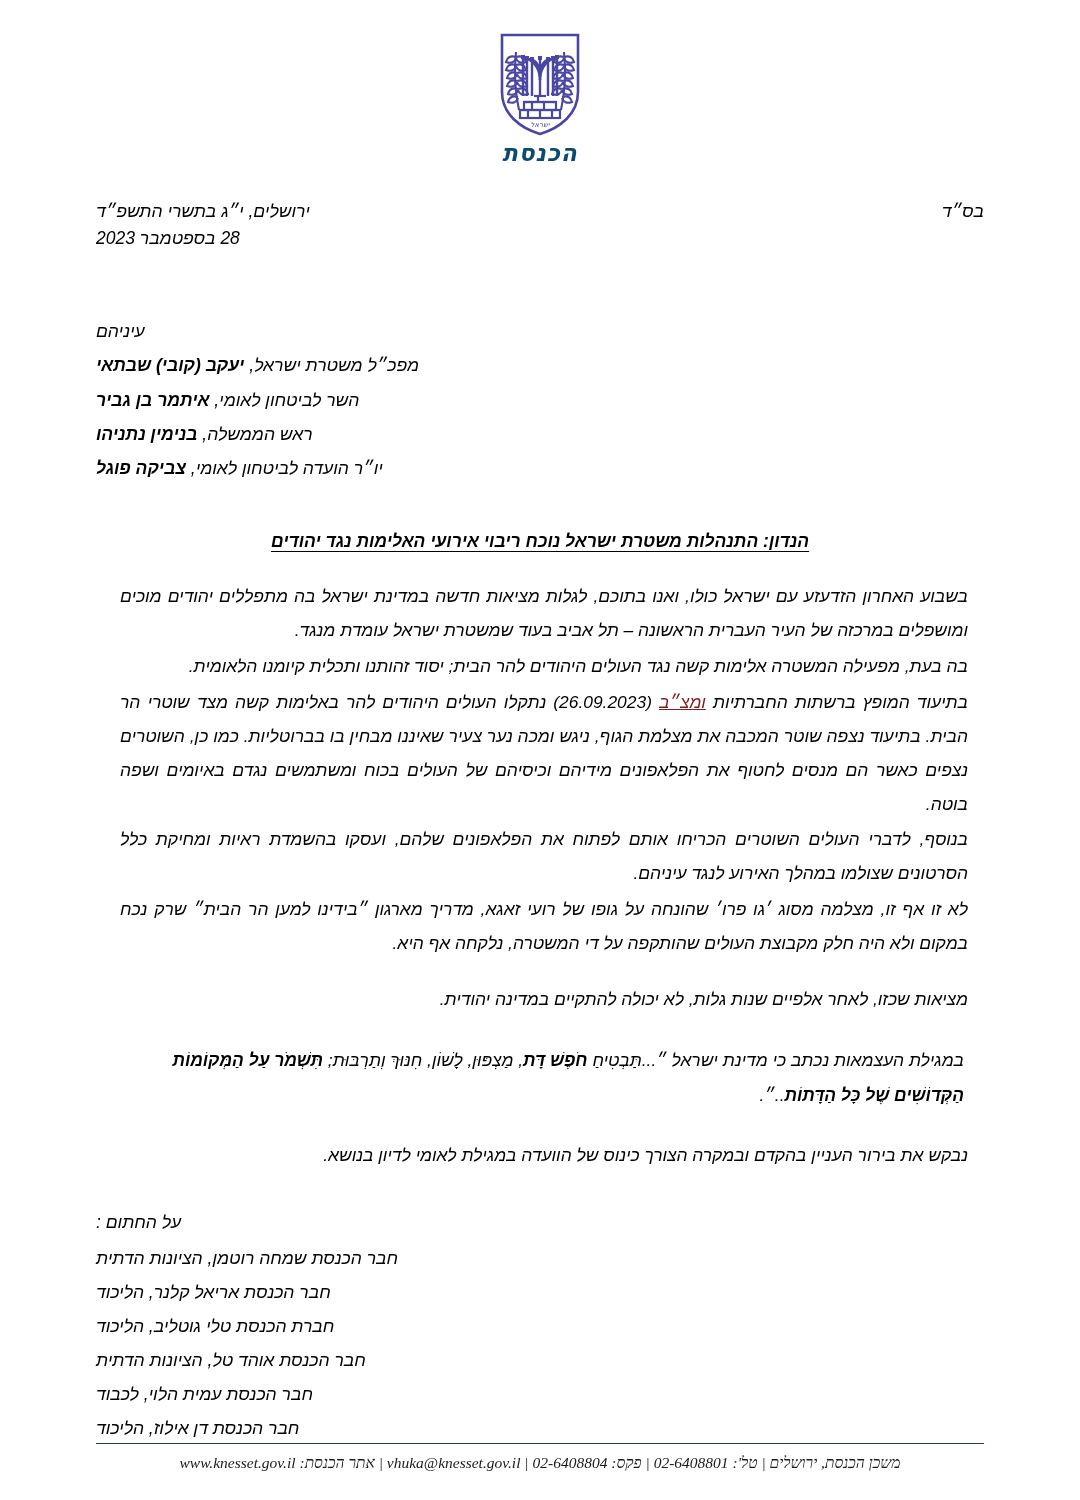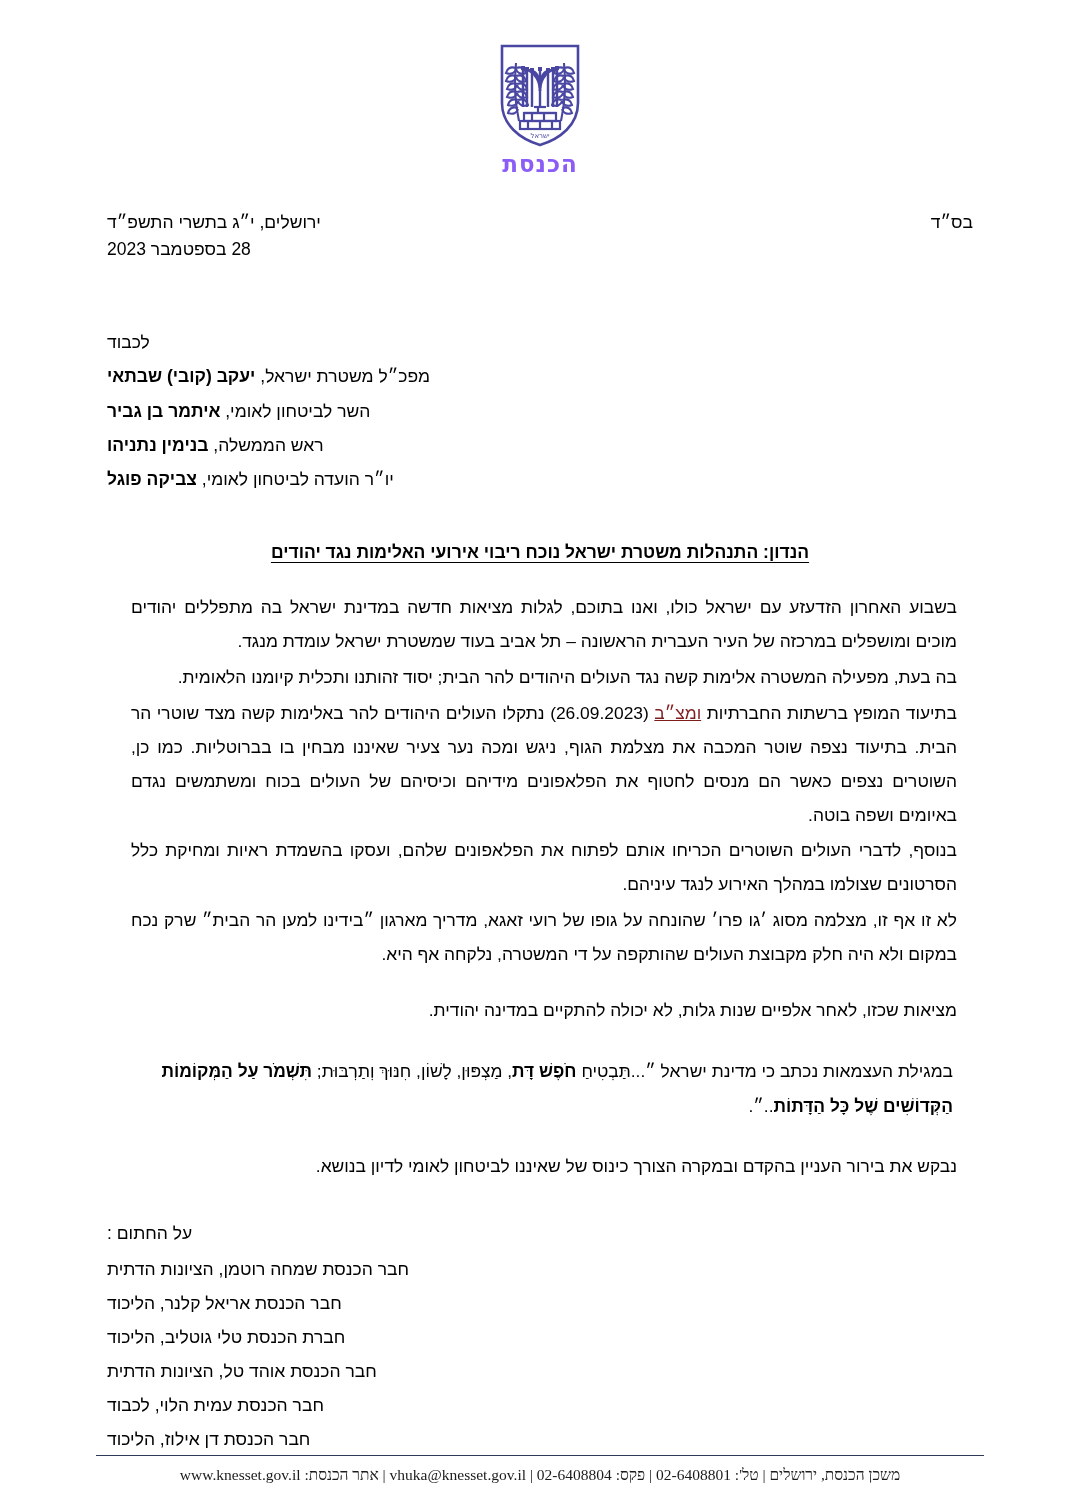--- a/index.html
+++ b/index.html
@@ -13,22 +13,23 @@
     height: 1500px;
     font-family: "Liberation Sans", "DejaVu Sans", sans-serif;
     color: #000000;
     overflow: hidden;
   }
   .page {
     position: relative;
     width: 1080px;
     height: 1500px;
     box-sizing: border-box;
-    padding: 15px;
+    padding: 4px;
     direction: rtl;
+    font-style: italic;
   }
 
   
   .header {
     padding-top: 26px;
     text-align: center;
   }
   .emblem-wrap {
     display: inline-block;
     text-align: center;
@@ -37,21 +38,21 @@
     display: block;
     margin: 0 auto;
   }
   .emblem-word {
     display: block;
     margin-top: 2px;
     font-family: "DejaVu Sans", sans-serif;
     font-weight: bold;
     font-size: 23px;
     letter-spacing: 1px;
-    color: #8b5cf6;
+    color: #0c4a6e;
   }
 
   
   .meta-row {
     display: flex;
     flex-direction: row;
     justify-content: space-between;
     align-items: flex-start;
     margin: 32px 92px 0 92px;
     font-size: 17.5px;
@@ -135,21 +136,21 @@
     font-size: 17.5px;
     line-height: 1.95;
   }
   .sig-list div { direction: rtl; }
 
   
   .footer {
     position: absolute;
     left: 0;
     right: 0;
-    bottom: 16px;
+    bottom: 28px;
   }
   .footer-rule {
     margin: 0 96px 10px 96px;
     border: 0;
     border-top: 1.6px solid #2f3a56;
   }
   .footer-text {
     text-align: center;
     font-family: "Liberation Serif", "DejaVu Serif", serif;
     font-size: 15.5px;
@@ -236,21 +237,21 @@
 
   <div class="meta-row">
     <div class="meta-right">בס״ד</div>
     <div class="meta-left">
       <div>ירושלים, י״ג בתשרי התשפ״ד</div>
       <div>28 בספטמבר 2023</div>
     </div>
   </div>
 
   <div class="addressee">
-    <div class="line">לכבוד</div>
+    <div class="line">עיניהם</div>
     <div class="line">
       <span>מפכ״ל משטרת ישראל, </span><b>יעקב (קובי) שבתאי</b>
     </div>
     <div class="line">
       <span>השר לביטחון לאומי, </span><b>איתמר בן גביר</b>
     </div>
     <div class="line">
       <span>ראש הממשלה, </span><b>בנימין נתניהו</b>
     </div>
     <div class="line">
@@ -277,21 +278,21 @@
     <p>מציאות שכזו, לאחר אלפיים שנות גלות, לא יכולה להתקיים במדינה יהודית.</p>
 
     <div class="para-spacer"></div>
 
     <div class="quote-block">
       <span>במגילת העצמאות נכתב כי מדינת ישראל ״...תַּבְטִיחַ </span><b>חֹפֶשׁ דָּת</b><span>, מַצְפּוּן, לָשׁוֹן, חִנּוּךְ וְתַרְבּוּת; </span><b>תִּשְׁמֹר עַל הַמְּקוֹמוֹת</b>
       <div class="quote-line2"><b>הַקְּדוֹשִׁים שֶׁל כָּל הַדָּתוֹת</b><span>..״.</span></div>
     </div>
   </div>
 
-  <div class="request">נבקש את בירור העניין בהקדם ובמקרה הצורך כינוס של שאיננו לביטחון לאומי לדיון בנושא.</div>
+  <div class="request">נבקש את בירור העניין בהקדם ובמקרה הצורך כינוס של הוועדה במגילת לאומי לדיון בנושא.</div>
 
   <div class="signoff">
     <div class="sig-label">על החתום :</div>
     <div class="sig-list">
       <div>חבר הכנסת שמחה רוטמן, הציונות הדתית</div>
       <div>חבר הכנסת אריאל קלנר, הליכוד</div>
       <div>חברת הכנסת טלי גוטליב, הליכוד</div>
       <div>חבר הכנסת אוהד טל, הציונות הדתית</div>
       <div>חבר הכנסת עמית הלוי, לכבוד</div>
       <div>חבר הכנסת דן אילוז, הליכוד</div>

